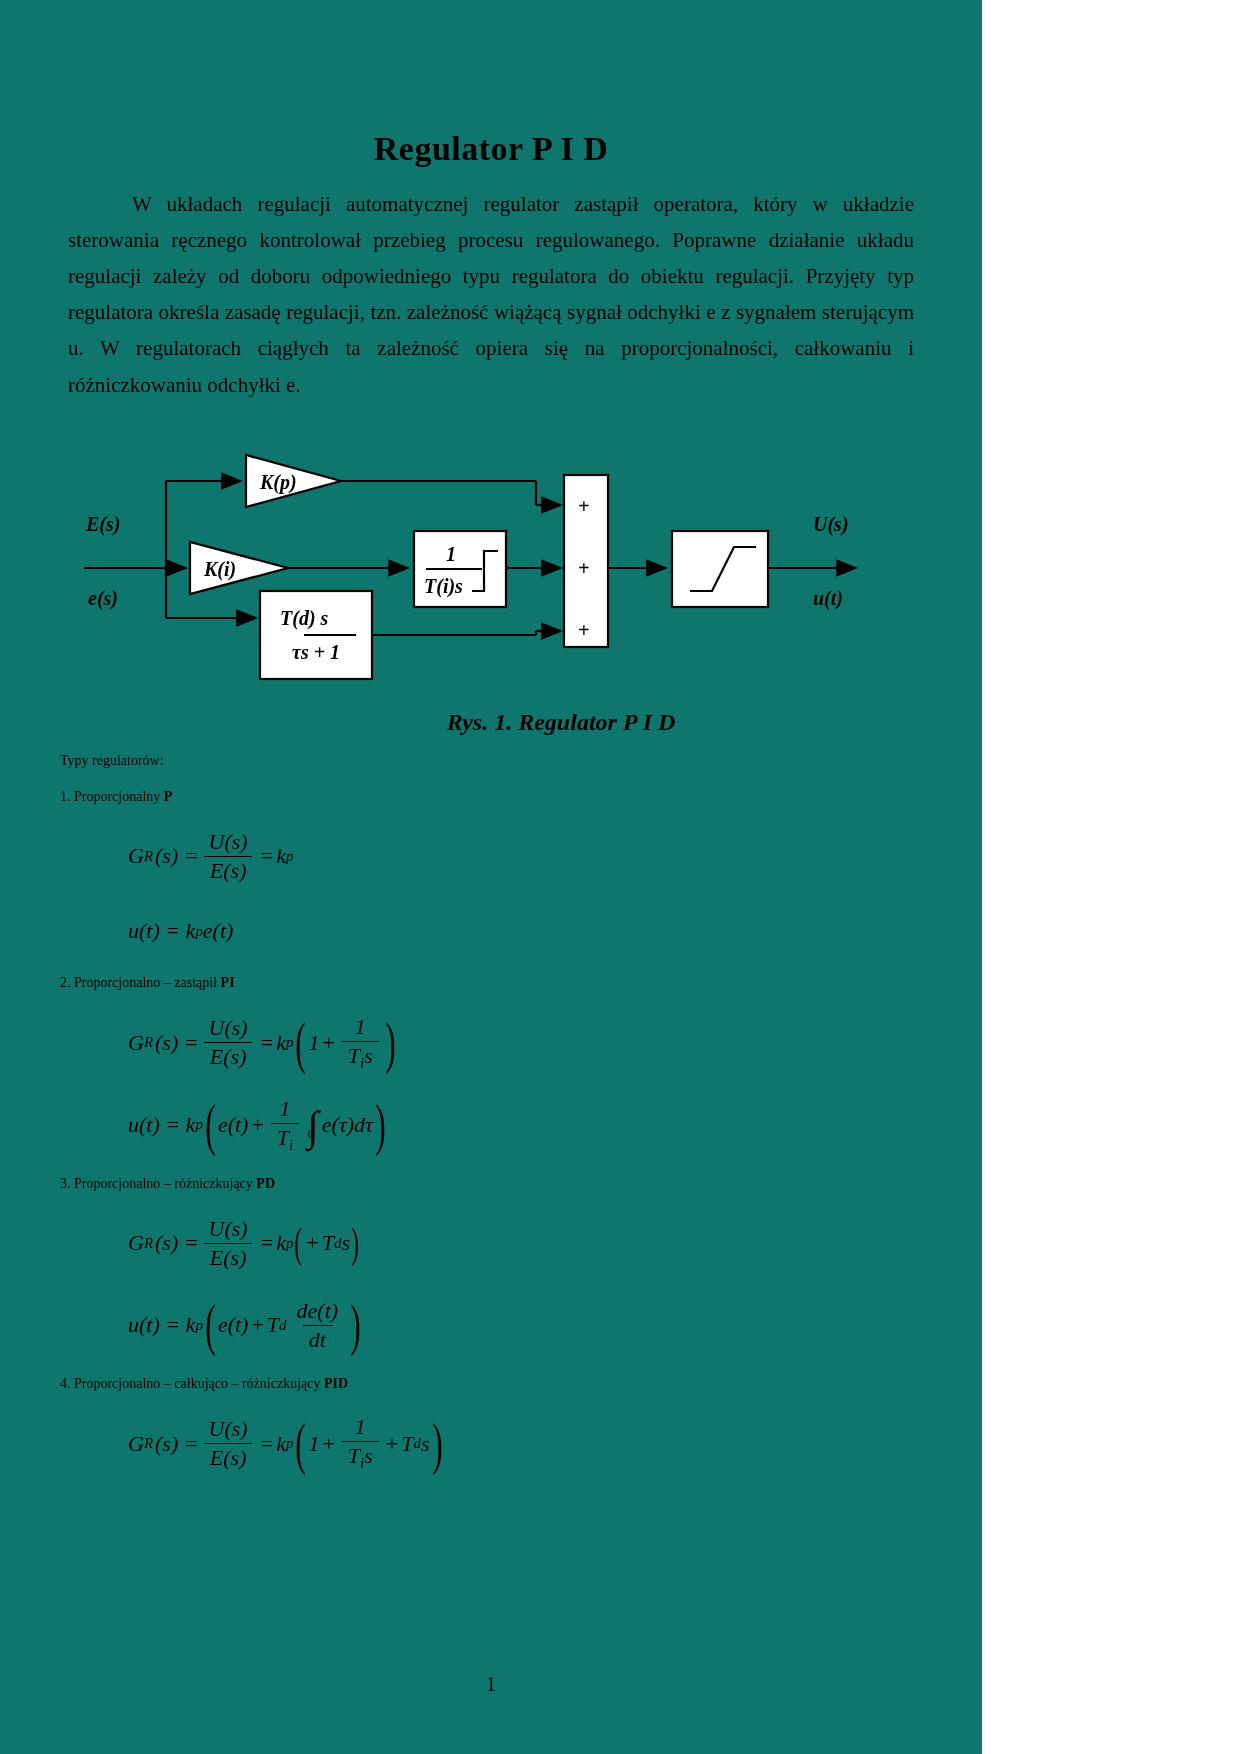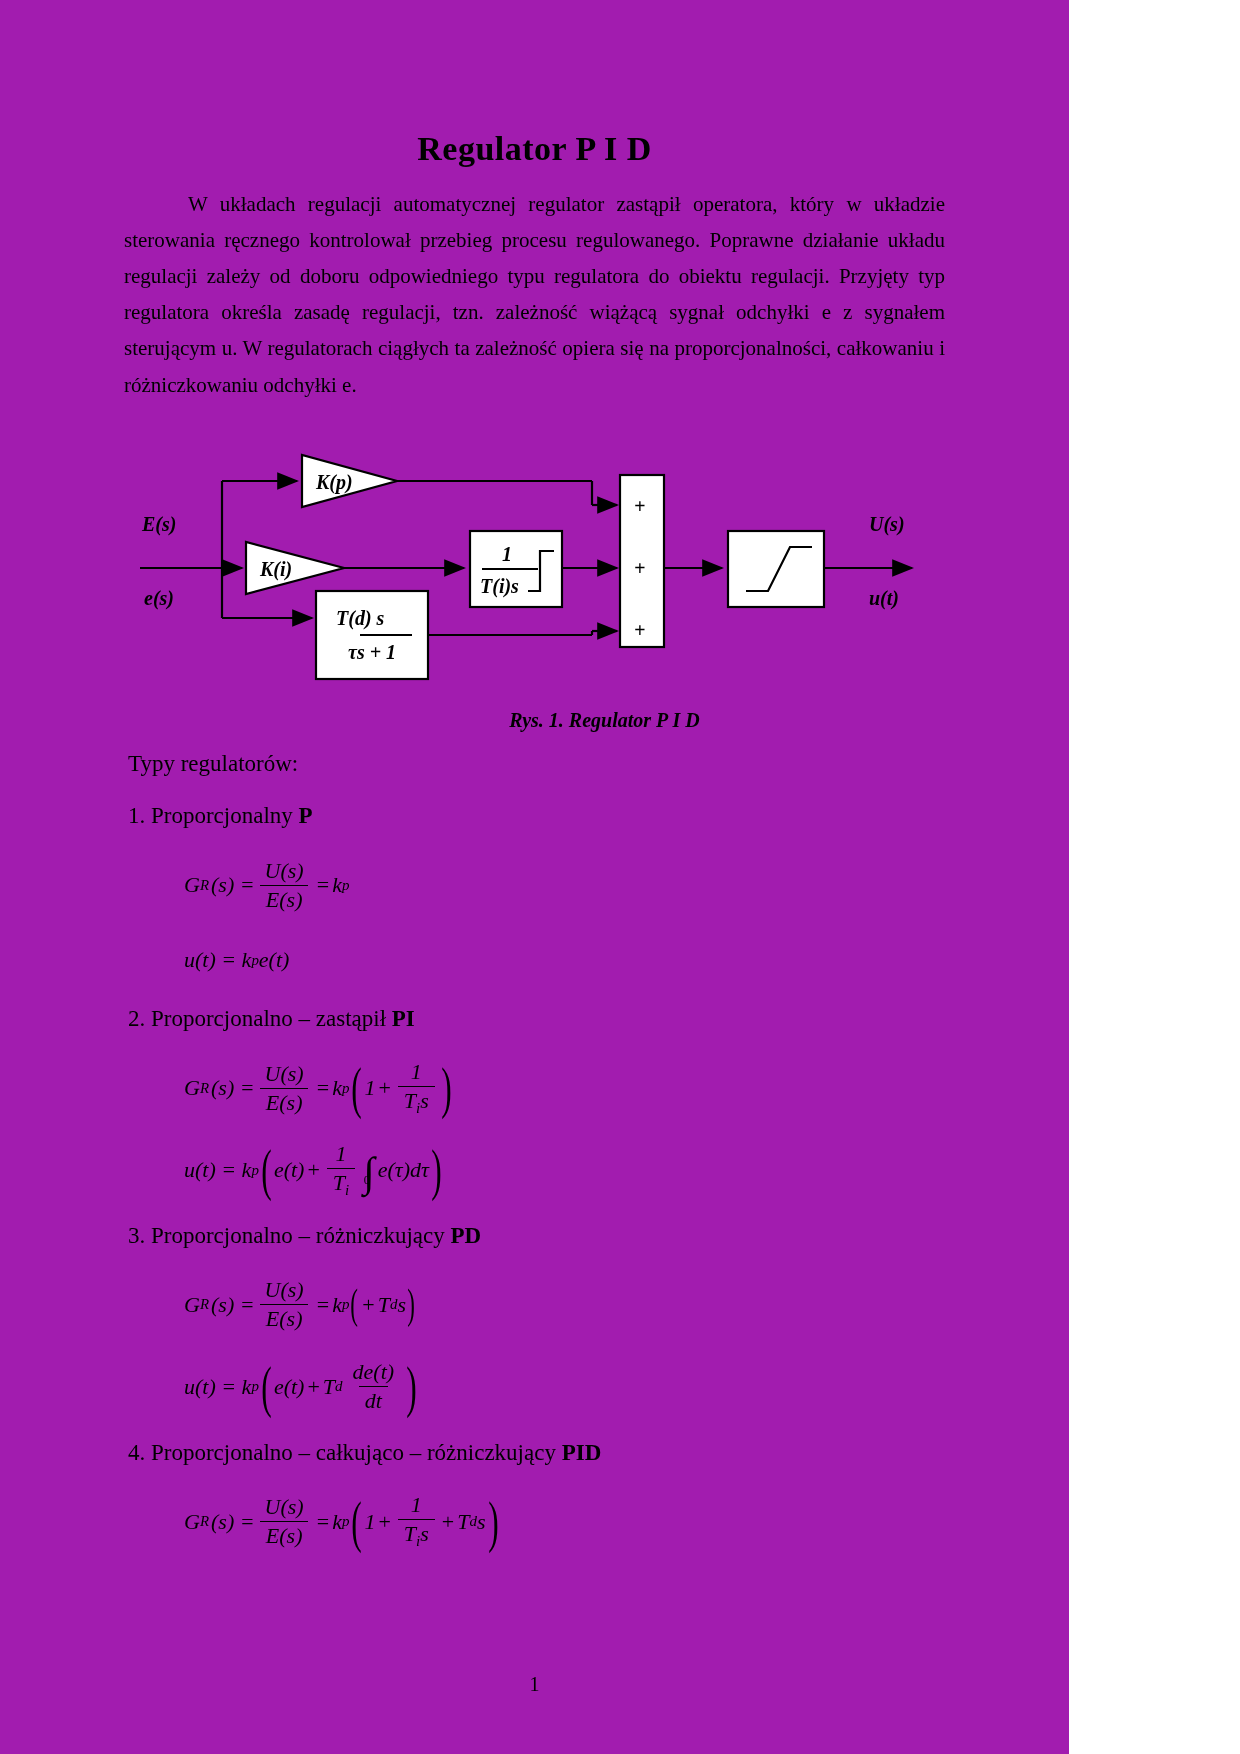--- a/index.html
+++ b/index.html
@@ -2,27 +2,27 @@
 <html><head>
 <meta charset="utf-8">
 <style>
   html, body {
     margin: 0;
     padding: 0;
     background: #ffffff;
   }
   .page {
     position: relative;
-    width: 1069px;
+    width: 982px;
     height: 1754px;
-    background: #a21caf;
+    background: #0f766e;
     font-family: "Liberation Serif", serif;
     color: #000000;
     box-sizing: border-box;
-    padding: 0 112px;
+    padding: 0 56px;
     overflow: hidden;
   }
   .doc-title {
     text-align: center;
     font-size: 34px;
     font-weight: bold;
     margin: 130px 0 18px 0;
     letter-spacing: 0.5px;
   }
   .para {
@@ -36,32 +36,32 @@
   
   .figure {
     position: relative;
     width: 984px;
     height: 260px;
     margin: 40px 0 0 0;
   }
   .fig-svg { position: absolute; left: 0; top: 0; }
   .fig-caption {
     text-align: center;
-    font-size: 20px;
+    font-size: 24px;
     font-weight: bold;
     font-style: italic;
     margin-top: 6px;
     padding-left: 140px;
   }
 
   
   .line {
-    font-size: 23px;
+    font-size: 14px;
     line-height: 1.6;
-    margin: 16px;
+    margin: 4px;
   }
   .line.sp { margin-top: 14px; }
   .line b { font-weight: bold; }
 
   
   .formula {
     font-family: "Liberation Serif", serif;
     font-style: italic;
     font-size: 22px;
     margin: 14px 0 0 72px;

